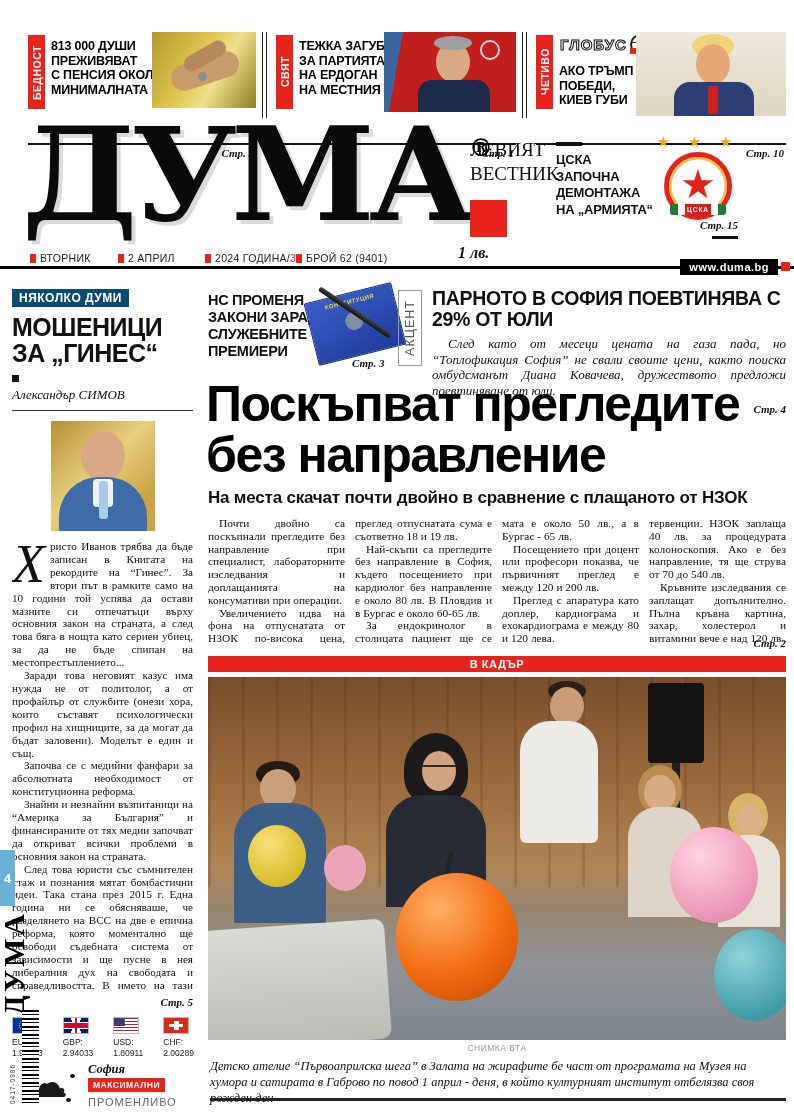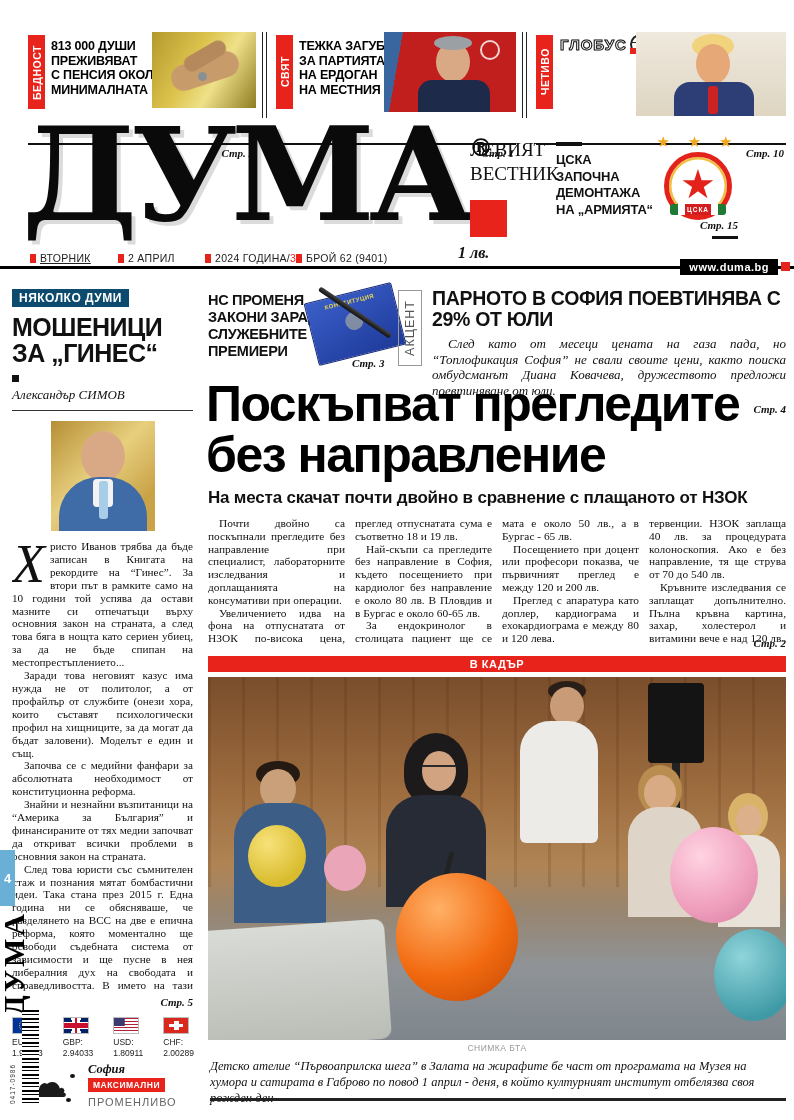--- a/index.html
+++ b/index.html
@@ -201,20 +201,23 @@
   <div class="tsep" style="left:522px;"></div>
 
   <div class="teaser" style="left:536px;width:250px;">
     <div class="vtag">ЧЕТИВО</div>
     <div class="globus-row">
       <span class="globus-text">ГЛОБУС</span>
       <span class="globe">
           <span class="reddot"></span>
         </span>
     </div>
+    <div class="t-head preline" style="top:34px;width:90px;">АКО ТРЪМП
+ПОБЕДИ,
+КИЕВ ГУБИ</div>
     <div class="t-photo" style="width:150px;height:84px;background:linear-gradient(180deg,#efe9dd,#ded5c2);">
       <div style="left:56px;top:2px;width:42px;height:24px;background:#f0d37c;border-radius:50%;"></div>
       <div style="left:60px;top:12px;width:34px;height:40px;background:#e6a877;border-radius:50%;"></div>
       <div style="left:38px;top:50px;width:80px;height:34px;background:#2c3e75;border-radius:16px 16px 0 0;"></div>
       <div style="left:72px;top:54px;width:10px;height:28px;background:#cc2222;border-radius:3px;"></div>
     </div>
     <div class="t-line"></div>
     <div class="t-page pageref">Стр. 10</div>
   </div>
 
@@ -230,21 +233,21 @@
   <div class="cska-logo">
     <div class="gold-stars">★ ★ ★</div>
     <div class="cska-circle">
       <div class="cska-star">★</div>
       <div class="cska-ribbon">ЦСКА</div>
     </div>
   </div>
   <div class="cska-page pageref">Стр. 15</div>
   <div class="cska-underline"></div>
 
-  <div class="dl-item" style="left:30px;text-decoration:underline;">
+  <div class="dl-item" style="left:30px;">
       <span class="sq"></span>
       <span>ВТОРНИК</span>
     </div>
   <div class="dl-item" style="left:118px;">
       <span class="sq"></span>
       <span>2 АПРИЛ</span>
     </div>
   <div class="dl-item" style="left:205px;">
       <span class="sq"></span>
       <span>2024 ГОДИНА/</span>

